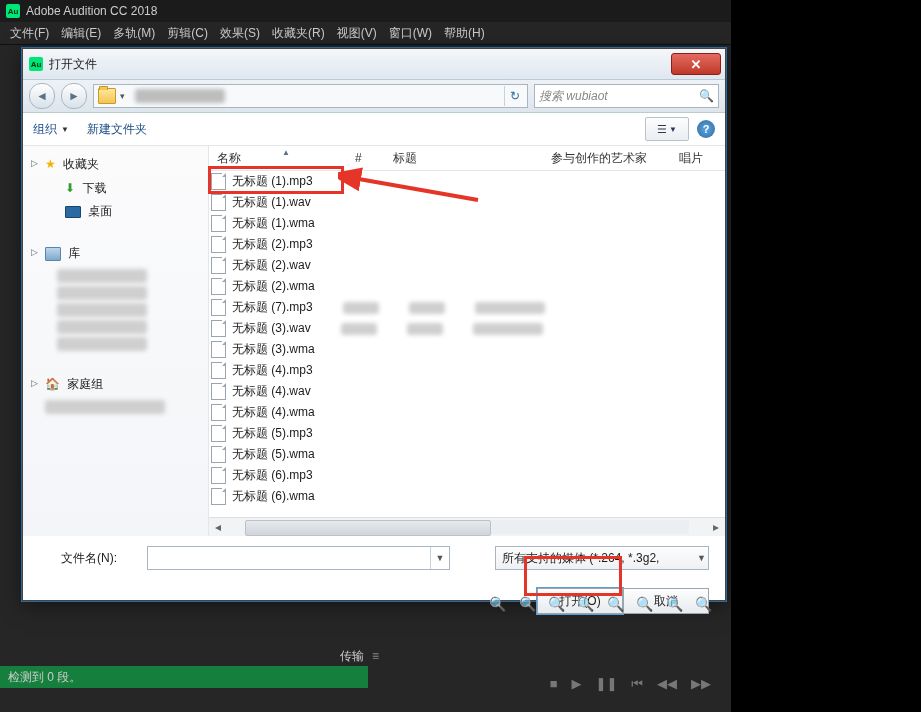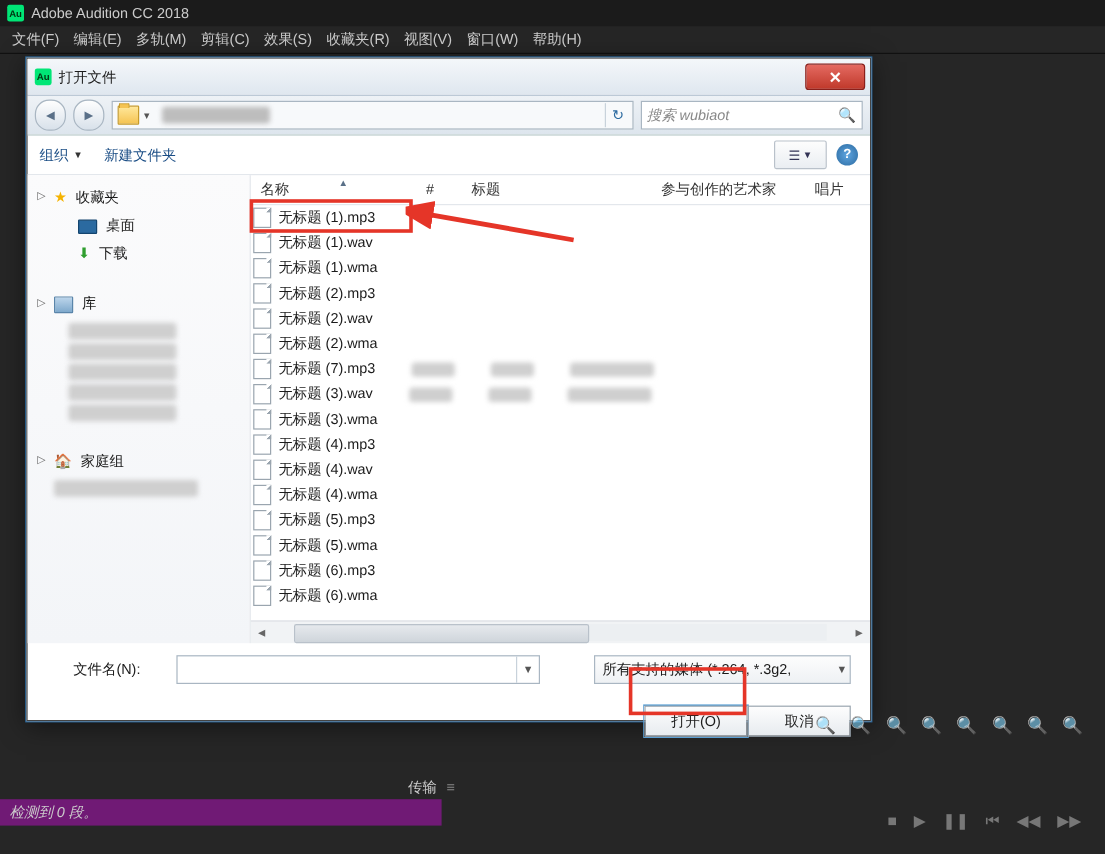--- a/index.html
+++ b/index.html
@@ -1,25 +1,25 @@
 <!DOCTYPE html>
 <html><head>
 <meta charset="utf-8">
 <style>
   body { margin:0; padding:0; font-family: "Microsoft YaHei", "Segoe UI", sans-serif; font-size:12px;
          background:#000; width:921px; height:712px; overflow:hidden; position:relative; }
-  .app-bg { width:921px; height:712px; background:#262626; position:relative; }
+  .app-bg { width:731px; height:712px; background:#262626; position:relative; }
   .title-bar { height:22px; background:#1b1b1b; color:#ccc; display:flex; align-items:center; padding-left:6px; }
   .title-bar .logo { width:14px;height:14px; background:#00e676; color:#003311; font-size:8px; font-weight:bold;
                      display:flex; align-items:center; justify-content:center; margin-right:6px; border-radius:2px; }
   .menu-bar { height:22px; background:#262626; color:#ccc; display:flex; align-items:center; padding-left:4px;
               border-bottom:1px solid #111; }
   .menu-bar .mi { padding:0 6px; cursor:default; }
-  .status-bar { position:absolute; left:0; bottom:24px; height:22px; background:#701a75; color:#ccc;
-                display:flex; align-items:center; padding-left:8px; width:360px;font-style:italic; }
+  .status-bar { position:absolute; left:0; bottom:24px; height:22px; background:#15803d; color:#ccc;
+                display:flex; align-items:center; padding-left:8px; width:360px; }
   .panel-label { position:absolute; left:340px; top:648px; color:#ccc; font-size:12px; }
   .panel-label .ham { letter-spacing:-1px; color:#888; margin-left:8px; }
   .transport { position:absolute; right:20px; bottom:20px; display:flex; gap:14px; color:#777; font-size:13px; }
   .tool-icons { position:absolute; right:18px; top:596px; display:flex; gap:12px; color:#555; font-size:14px; }
 
   
   .dlg { position:absolute; left:22px; top:48px; width:702px; height:551px; background:#fff;
          border:1px solid #444; box-shadow:0 0 0 1px #2b6aa0, 0 4px 20px rgba(0,0,0,.5); }
   .dlg-chrome { height:30px; background:linear-gradient(#f4f7fa,#dfe7ef); border-bottom:1px solid #bcc9d6;
                 display:flex; align-items:center; }
@@ -167,26 +167,26 @@
     </div>
 
     <div class="body">
       <div class="sidebar">
         <div class="sb-group">
           <span class="tri">▷</span>
           <span class="star">★</span>
           <span>收藏夹</span>
         </div>
         <div class="sb-item">
+          <span class="dlfold">⬇</span>
+          <span>下载</span>
+        </div>
+        <div class="sb-item">
           <span class="desk"></span>
           <span>桌面</span>
-        </div>
-        <div class="sb-item">
-          <span class="dlfold">⬇</span>
-          <span>下载</span>
         </div>
         <div style="height:18px;"></div>
         <div class="sb-group">
           <span class="tri">▷</span>
           <span class="lib"></span>
           <span>库</span>
         </div>
         <div class="sb-blur"></div>
         <div class="sb-blur"></div>
         <div class="sb-blur"></div>

